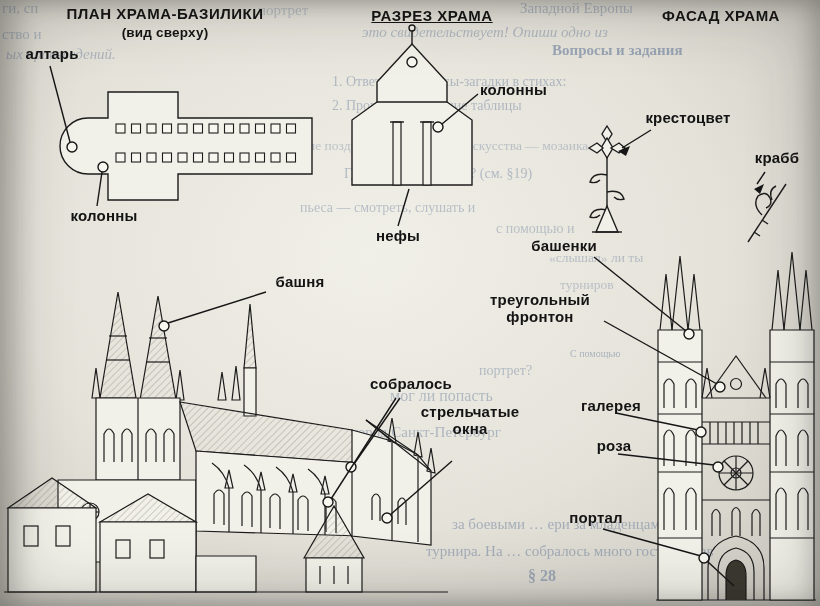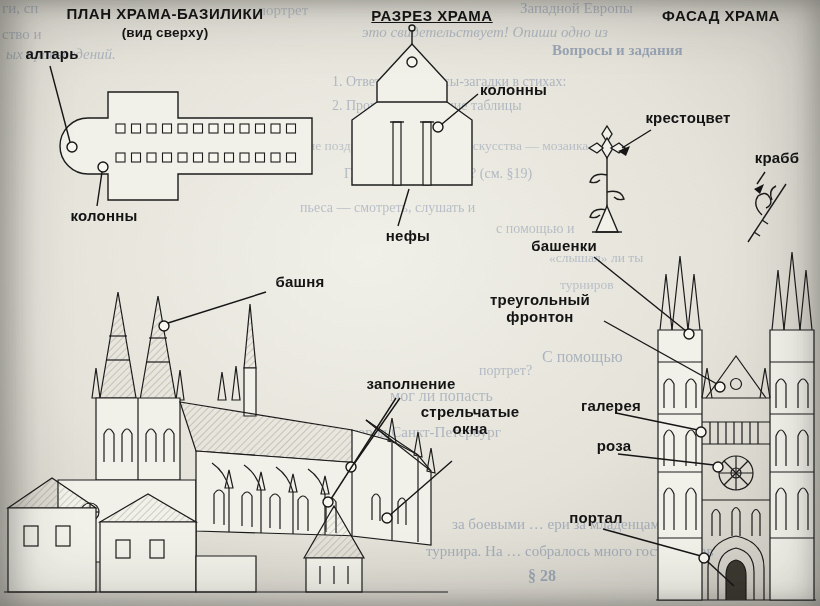--- a/index.html
+++ b/index.html
@@ -32,21 +32,21 @@
   <span class="bl i" style="left:6px;top:46px;font-size:15px;opacity:.4">ых произведений.</span>
   <span class="bl b" style="left:552px;top:42px;font-size:15px;opacity:.55">Вопросы и задания</span>
   <span class="bl" style="left:332px;top:74px;font-size:14px;opacity:.42">1. Ответь на вопросы-загадки в стихах:</span>
   <span class="bl" style="left:332px;top:98px;font-size:14px;opacity:.4">2. Проверь заполнение таблицы</span>
   <span class="bl" style="left:308px;top:138px;font-size:13.5px;opacity:.34">ие позднего византийского искусства — мозаика</span>
   <span class="bl" style="left:344px;top:166px;font-size:14px;opacity:.4">Где ты … франчатый? (см. §19)</span>
   <span class="bl" style="left:300px;top:200px;font-size:14px;opacity:.38">пьеса — смотреть, слушать и</span>
   <span class="bl" style="left:496px;top:221px;font-size:14px;opacity:.36">с помощью и</span>
   <span class="bl" style="left:549px;top:250px;font-size:13.5px;opacity:.36">«слышал» ли ты</span>
   <span class="bl" style="left:560px;top:277px;font-size:13.5px;opacity:.34">турниров</span>
-  <span class="bl" style="left:542px;top:348px;font-size:16px;opacity:.44">С помощью</span>
+  <span class="bl" style="left:570px;top:348px;font-size:10px;opacity:.44">С помощью</span>
   <span class="bl" style="left:479px;top:363px;font-size:14px;opacity:.4">портрет?</span>
   <span class="bl" style="left:390px;top:387px;font-size:16px;opacity:.4">мог ли попасть</span>
   <span class="bl" style="left:352px;top:424px;font-size:15px;opacity:.42">город Санкт-Петербург</span>
   <span class="bl" style="left:452px;top:516px;font-size:15px;opacity:.46">за боевыми … ери за младенцами.</span>
   <span class="bl" style="left:426px;top:543px;font-size:15px;opacity:.46">турнира. На … собралось много гостей. Глав</span>
   <span class="bl b" style="left:528px;top:567px;font-size:16px;opacity:.5">§ 28</span>
 
   <svg class="art" xmlns="http://www.w3.org/2000/svg" width="820" height="606" viewBox="0 0 820 606">
     <defs>
       <pattern id="hatch" width="5" height="5" patternUnits="userSpaceOnUse" patternTransform="rotate(45)">
@@ -284,25 +284,25 @@
   </svg>
 
   <div class="lbl ttl" style="left:58px;top:6px;width:214px;">ПЛАН ХРАМА-БАЗИЛИКИ</div>
   <div class="lbl sub" style="left:58px;top:25px;width:214px;">(вид сверху)</div>
   <div class="lbl ttl" style="left:352px;top:8px;width:160px;text-decoration:underline;">РАЗРЕЗ ХРАМА</div>
   <div class="lbl ttl" style="left:636px;top:8px;width:170px;">ФАСАД ХРАМА</div>
 
   <div class="lbl" style="left:14px;top:46px;width:76px;">алтарь</div>
   <div class="lbl" style="left:56px;top:208px;width:96px;">колонны</div>
   <div class="lbl la" style="left:480px;top:82px;width:96px;">колонны</div>
-  <div class="lbl" style="left:366px;top:228px;width:64px;text-align:right;">нефы</div>
+  <div class="lbl" style="left:366px;top:228px;width:64px;">нефы</div>
   <div class="lbl" style="left:630px;top:110px;width:116px;">крестоцвет</div>
   <div class="lbl" style="left:742px;top:150px;width:70px;">крабб</div>
   <div class="lbl" style="left:262px;top:274px;width:76px;">башня</div>
   <div class="lbl" style="left:518px;top:238px;width:92px;">башенки</div>
   <div class="lbl" style="left:470px;top:292px;width:140px;">треугольный фронтон</div>
-  <div class="lbl" style="left:346px;top:376px;width:130px;">заполнение</div>
+  <div class="lbl" style="left:346px;top:376px;width:130px;">собралось</div>
   <div class="lbl" style="left:408px;top:404px;width:124px;">стрельчатые окна</div>
   <div class="lbl" style="left:566px;top:398px;width:90px;">галерея</div>
   <div class="lbl" style="left:582px;top:438px;width:64px;">роза</div>
   <div class="lbl" style="left:556px;top:510px;width:80px;">портал</div>
 
 </div>
 
 </body></html>

